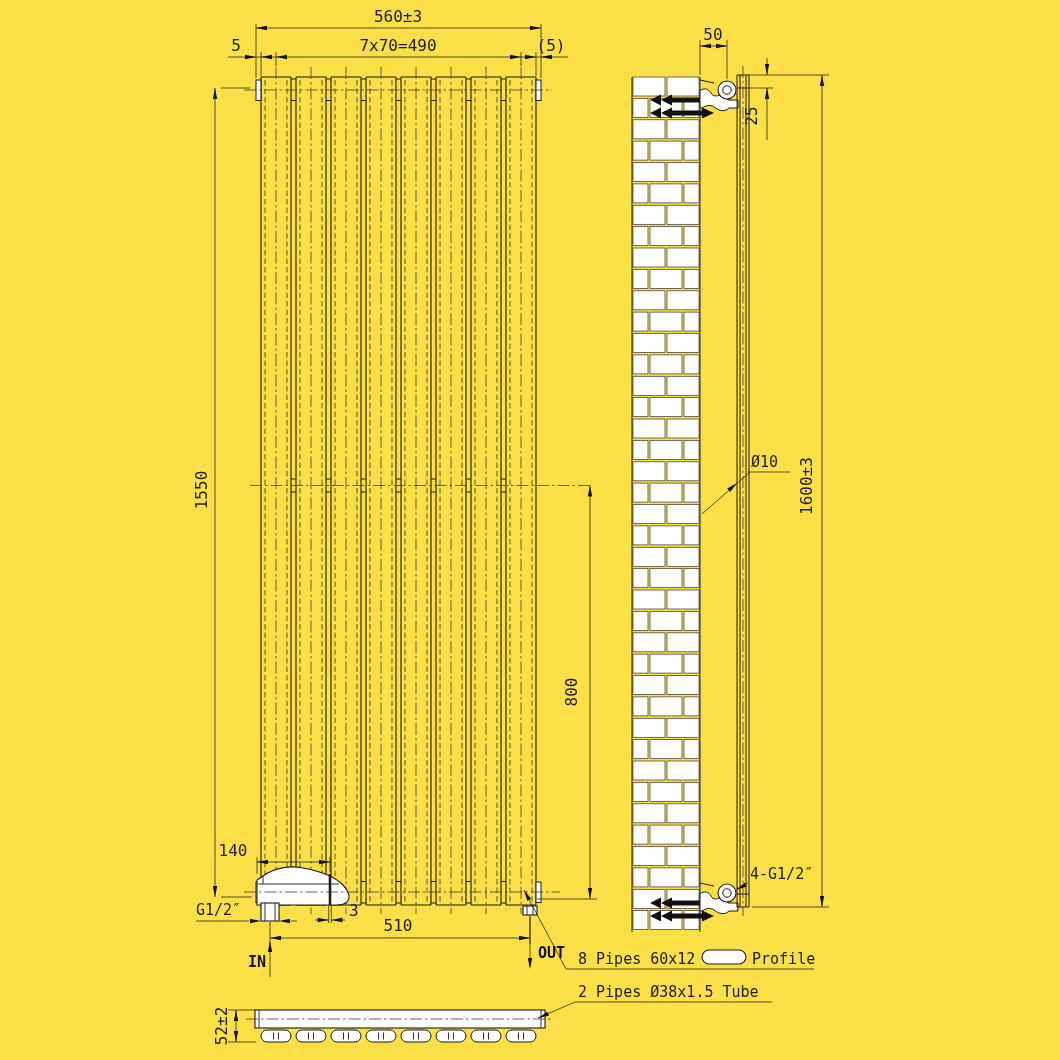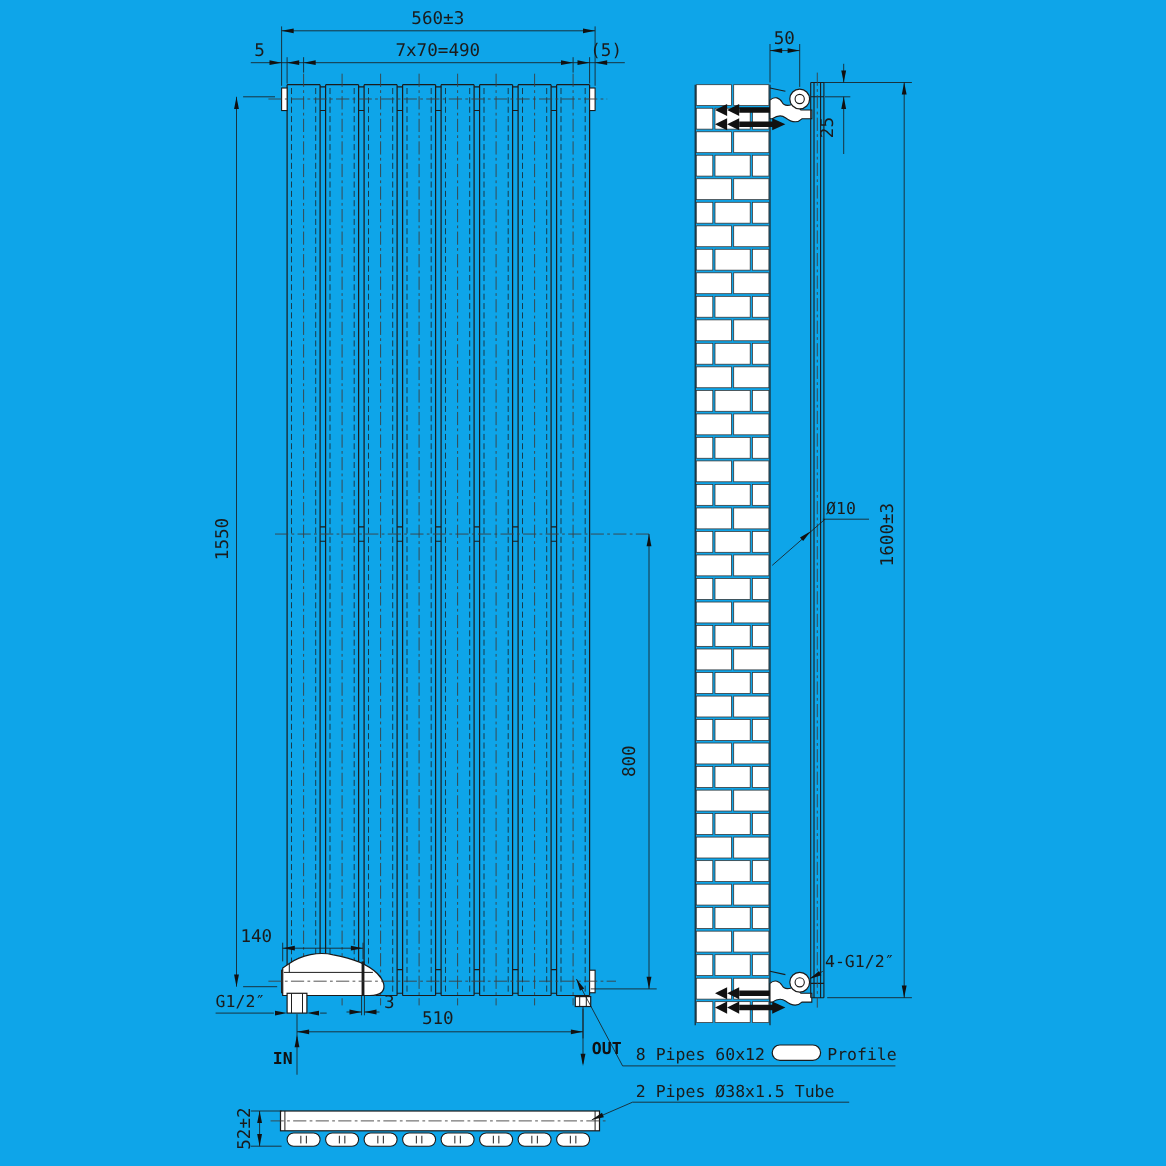--- a/index.html
+++ b/index.html
@@ -1,16 +1,16 @@
 <!DOCTYPE html>
 <html><head>
 <meta charset="utf-8">
 <style>
   html,body{margin:0;padding:0;background:#fff;}
-  .canvas{position:relative;width:1060px;height:1060px;background:#0ea5e9;overflow:hidden;}
+  .canvas{position:relative;width:1060px;height:1060px;background:#fde047;overflow:hidden;}
   svg{display:block;}
   text{white-space:pre;}
   .dim{font-family:"DejaVu Sans Mono",monospace;font-size:16px;fill:#1b1b1b;}
   .dimsm{font-family:"DejaVu Sans Mono",monospace;font-size:15px;fill:#1b1b1b;}
   .note{font-family:"DejaVu Sans Mono",monospace;font-size:15px;fill:#1b1b1b;}
   .flow{font-family:"DejaVu Sans Mono",monospace;font-size:15px;font-weight:bold;fill:#111;}
   .mid{text-anchor:middle;}
   .end{text-anchor:end;}
 </style>
 </head>

